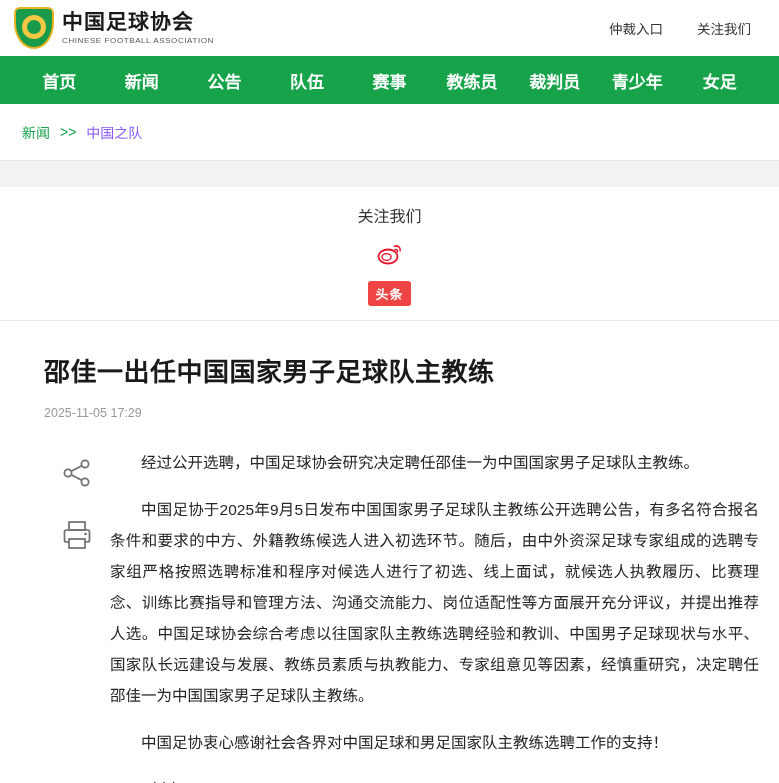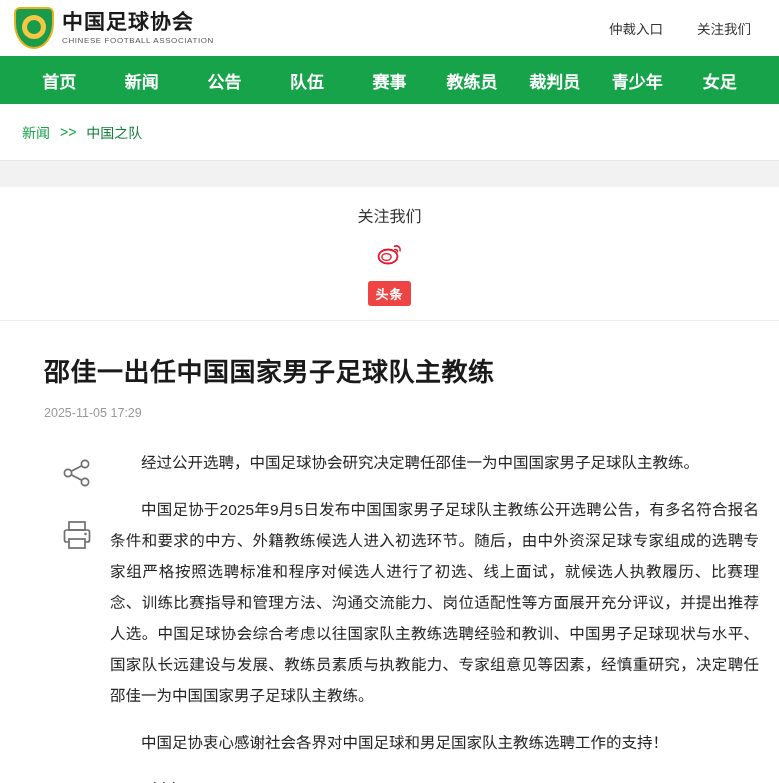--- a/index.html
+++ b/index.html
@@ -105,21 +105,21 @@
     display: flex;
     align-items: center;
     padding: 0 22px;
     font-size: 14px;
     color: #16a34a;
     border-bottom: 1px solid #e6e6e6;
     background: #fff;
   }
   .breadcrumb-bar .crumb { color: #16a34a; text-decoration: none; }
   .breadcrumb-bar .sep { margin: 0 10px; color: #16a34a; }
-  .breadcrumb-bar .crumb.current { color: #15803d; }
+  .breadcrumb-bar .crumb.current { color: #8b5cf6; }
 
   .gap-strip { height: 26px; background: #f2f2f2; }
 
   
   .follow-row {
     background: #fff;
     display: flex;
     align-items: center;
     padding: 16px 22px 14px 22px;
     gap: 16px;

